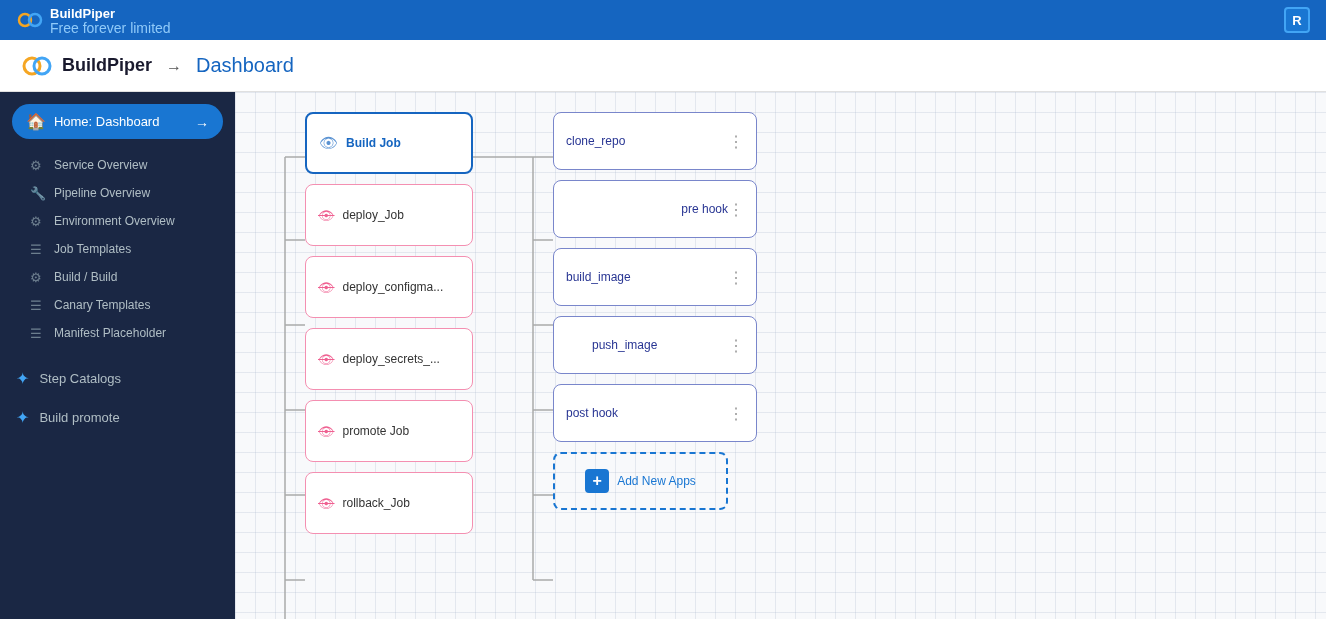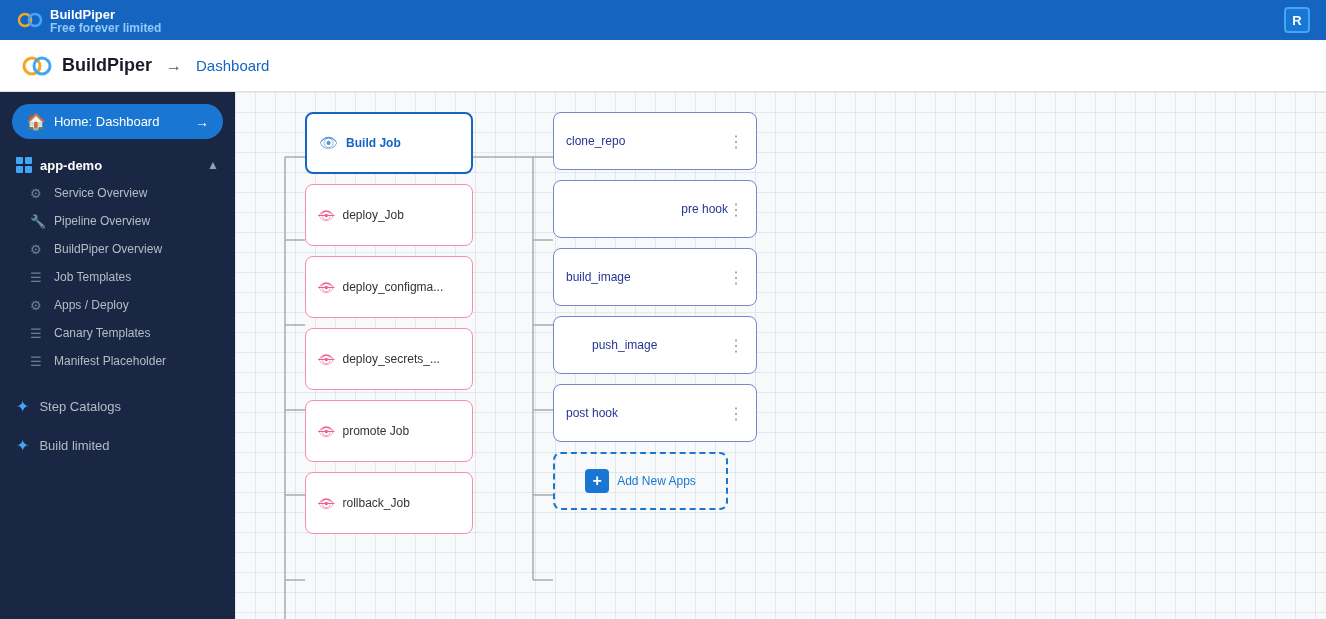--- a/index.html
+++ b/index.html
@@ -19,23 +19,22 @@
       align-items: center;
       gap: 6px;
     }
     #topbar-logo-text {
       color: white;
       font-size: 13px;
       font-weight: 600;
     }
     #topbar-logo-sub {
       color: #90caf9;
-      font-size: 12px;
+      font-size: 14px;
       line-height: 1;
-      font-weight: bold;
     }
     #topbar-avatar {
       width: 26px;
       height: 26px;
       background: #1976d2;
       border: 2px solid #42a5f5;
       border-radius: 4px;
       display: flex;
       align-items: center;
       justify-content: center;
@@ -62,21 +61,21 @@
     }
     #subbar-logo-icon { width: 32px; height: 32px; }
     #subbar-appname {
       font-size: 18px;
       font-weight: 600;
       color: #1a1a2e;
     }
     #subbar-arrow { color: #555; font-size: 16px; margin: 0 4px; }
     #subbar-dashboard {
       color: #1565c0;
-      font-size: 15px;
+      font-size: 20px;
       font-weight: 500;
       cursor: pointer;
     }
 
     
     #main-layout {
       display: flex;
       height: calc(619px - 92px);
     }
 
@@ -329,79 +328,67 @@
 <div id="main-layout">
 
   <div id="sidebar">
     <div id="home-btn">
       <span>🏠</span>
       <span id="home-btn-text">Home: Dashboard</span>
       <span id="home-btn-arrow">→</span>
     </div>
 
 
-    <div class="app-header">
-      <div class="app-header-left">
-        <div class="app-grid-icon">
-          <span></span>
-            <span></span>
-            <span></span>
-            <span></span>
-        </div>
-        <span class="app-name-text">app-demo</span>
-      </div>
-      <span class="chevron-up">▲</span>
-    </div>
 
     <div id="sidebar-menu">
 
       <div class="sidebar-menu-item">
         <span class="sidebar-menu-icon">⚙</span>
         <span>Service Overview</span>
       </div>
 
       <div class="sidebar-menu-item">
         <span class="sidebar-menu-icon">🔧</span>
         <span>Pipeline Overview</span>
       </div>
 
       <div class="sidebar-menu-item">
         <span class="sidebar-menu-icon">⚙</span>
-        <span>BuildPiper Overview</span>
+        <span>Environment Overview</span>
       </div>
 
       <div class="sidebar-menu-item">
         <span class="sidebar-menu-icon">☰</span>
         <span>Job Templates</span>
       </div>
 
       <div class="sidebar-menu-item">
         <span class="sidebar-menu-icon">⚙</span>
-        <span>Apps / Deploy</span>
+        <span>Build / Build</span>
       </div>
 
       <div class="sidebar-menu-item">
         <span class="sidebar-menu-icon">☰</span>
         <span>Canary Templates</span>
       </div>
 
       <div class="sidebar-menu-item">
         <span class="sidebar-menu-icon">☰</span>
         <span>Manifest Placeholder</span>
       </div>
     </div>
 
     <div style="margin-top: 12px;">
       <div class="sidebar-bottom-item">
         <span style="color:#42a5f5; font-size:16px;">✦</span>
         <span>Step Catalogs</span>
       </div>
       <div class="sidebar-bottom-item">
         <span style="color:#42a5f5; font-size:16px;">✦</span>
-        <span>Build limited</span>
+        <span>Build promote</span>
       </div>
     </div>
   </div>
 
   <div id="content">
     <div id="canvas">
 
       <svg id="connectors-svg" width="700" height="600">
 
         <line x1="50" y1="65" x2="50" y2="545" stroke="#aaa" stroke-width="1.5"></line>

